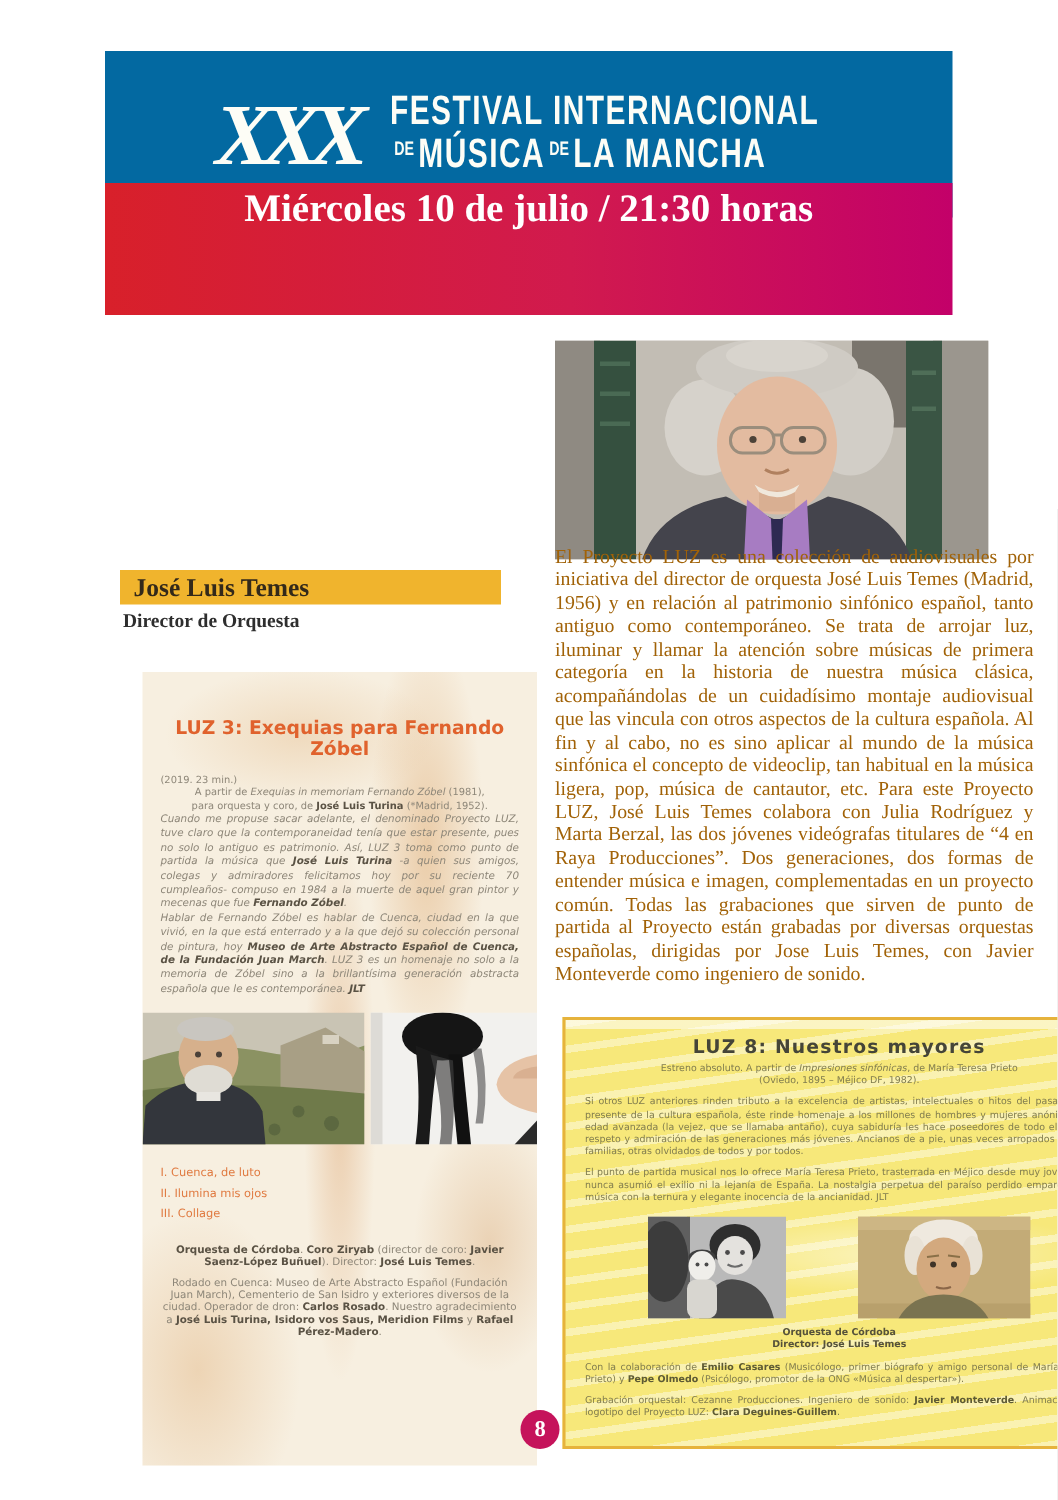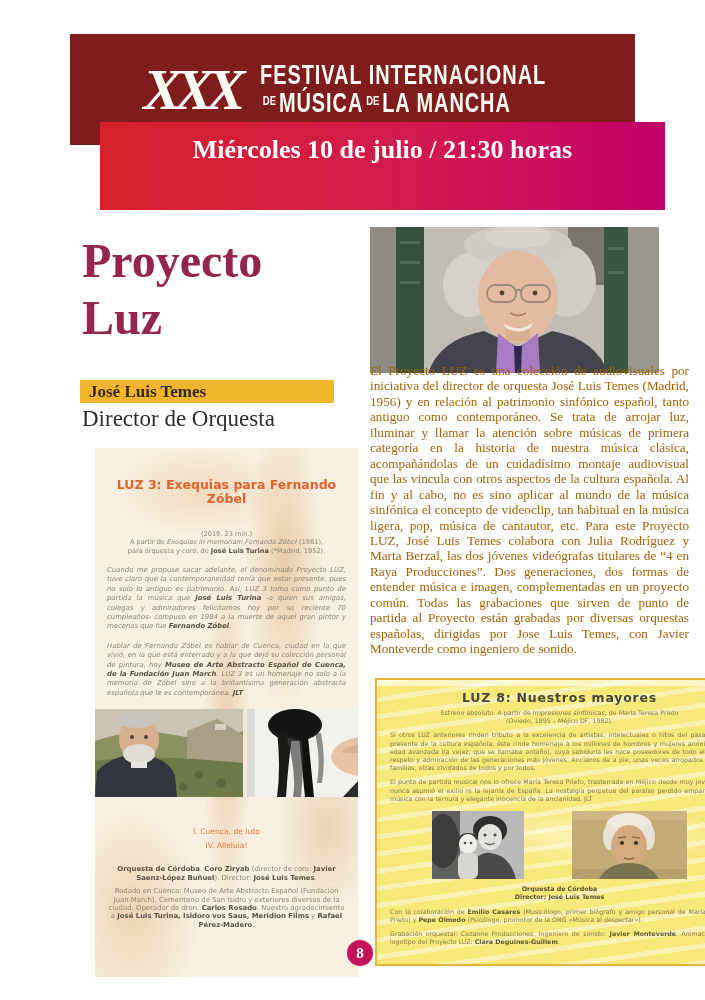--- a/index.html
+++ b/index.html
@@ -5,85 +5,85 @@
   * { margin:0; padding:0; box-sizing:border-box; }
   html,body { background:#e8e8e8; }
   .page {
     position:relative; width:705px; height:1000px; margin:0 auto;
     background:#ffffff; overflow:hidden;
     font-family:"Liberation Serif", serif; color:#38342e;
   }
   
   .green-banner {
     position:absolute; left:70px; top:34px; width:565px; height:111px;
-    background:#7f1d1d; display:flex; align-items:center; justify-content:center;
+    background:#0369a1; display:flex; align-items:center; justify-content:center;
   }
   .logo { display:flex; align-items:center; gap:14px; color:#fdfdf6; }
   .roman {
     font-family:"Liberation Serif", serif; font-weight:bold; font-style:italic;
     font-size:58px; letter-spacing:-7px; line-height:1; padding-right:8px;
   }
   .logo-lines {
     font-family:"Liberation Sans", sans-serif; font-weight:bold; text-transform:uppercase;
     transform:scale(.95,1.3); transform-origin:left center; line-height:1.05;
   }
   .logo-lines .l1 { font-size:21px; letter-spacing:1px; }
   .logo-lines .l2 .bg { font-size:21px; letter-spacing:1px; }
   .logo-lines .l2 .sm { font-size:10px; vertical-align:6px; margin:0 3px; }
   .red-banner {
     position:absolute; left:70px; top:122px; width:565px; height:88px;
     background:linear-gradient(90deg,#d8202a 0%, #d11a4e 55%, #c30169 100%);
     color:#ffffff; text-align:center; font-weight:bold;
-    font-size:26px; line-height:34px; padding-top:11px;margin-left:30px;
+    font-size:26px; line-height:34px; 
   }
   
   .main-title {
     position:absolute; left:82px; top:232px; width:270px;
     font-size:48px; line-height:57px; font-weight:bold; color:#93254f;
   }
   .artist-bar {
     position:absolute; left:80px; top:380px; width:254px; height:23px;
     background:#f0b42d; display:flex; align-items:center; padding-left:9px;
     font-size:17px; font-weight:bold; color:#33291a;
   }
   .role {
     position:absolute; left:82px; top:406px;
-    font-size:23px; font-weight:normal; color:#2e2e2e;
+    font-size:13px; font-weight:bold; color:#2e2e2e;
   }
   .photo-main { position:absolute; left:370px; top:227px; width:289px; height:146px; }
   .body-text {
     position:absolute; left:370px; top:363px; width:319px;
     font-size:13.2px; line-height:15.45px; text-align:justify; color:#a16207;
   }
   
   .scan {
     position:absolute; left:95px; top:448px; width:263px; height:529px; overflow:hidden;
     font-family:"DejaVu Sans", sans-serif;
     background-color:#f7efe0;
     background-image:
       radial-gradient(ellipse 55px 210px at 72% 22%, rgba(214,148,78,.38), transparent 70%),
       radial-gradient(ellipse 34px 260px at 50% 55%, rgba(208,128,58,.30), transparent 70%),
       radial-gradient(ellipse 95px 150px at 14% 88%, rgba(214,150,80,.30), transparent 72%),
       radial-gradient(ellipse 70px 120px at 88% 72%, rgba(198,128,58,.26), transparent 72%),
       radial-gradient(ellipse 120px 60px at 40% 8%, rgba(222,170,110,.30), transparent 75%);
     padding:30px 12px 0;
   }
   .scan-title { text-align:center; color:#e0622d; font-weight:bold; font-size:12.5px; line-height:14px; }
-  .scan-duration { text-align:center; font-size:6.6px; color:#8d8678; margin-top:24px; }
+  .scan-duration { text-align:left; font-size:6.6px; color:#8d8678; margin-top:10px; }
   .scan-source { text-align:center; font-size:6.6px; color:#8d8678; line-height:9px; }
   .scan-para {
-    margin-top:10px; font-size:6.9px; font-style:italic; color:#8d8678;
+    font-size:6.9px; font-style:italic; color:#8d8678;
     line-height:9.4px; text-align:justify;
   }
   .scan .b { font-weight:bold; color:#5a5244; }
   .i { font-style:italic; }
   .scan-photos { margin:11px -12px 0; display:flex; gap:4px; height:88px; }
   .scan-photos svg { height:88px; }
   .movements {
-    margin-top:28px; text-align:center; color:#e07a40;
+    margin-top:12px; text-align:left; color:#e07a40;
     font-size:7.6px; line-height:13.5px; font-weight:500;
   }
   .scan-credits { margin-top:13px; font-size:6.9px; color:#8d8678; line-height:8.4px; }
   .scan-credits p { margin-bottom:5px;text-align:center; }
   
   .luz8 {
     position:absolute; left:375px; top:678px; width:369px; height:288px; overflow:hidden;
     border:2px solid #e6b33c;
     background-color:#f7e87a;
     background-image:
@@ -120,21 +120,20 @@
         <div class="l1">Festival Internacional</div>
         <div class="l2"><span class="sm">de</span><span class="bg">Música</span><span class="sm">de</span><span class="bg">La Mancha</span></div>
       </div>
     </div>
   </div>
 
   <div class="red-banner">
     <div>Miércoles 10 de julio / 21:30 horas</div>
   </div>
 
-  <h1 class="main-title"><span>Proyecto</span><br><span>Luz</span></h1>
 
   <div class="artist-bar">
     <span>José Luis Temes</span>
   </div>
   <div class="role">Director de Orquesta</div>
 
   <svg class="photo-main" viewBox="0 0 289 146" preserveAspectRatio="none" role="img">
     <rect width="289" height="146" fill="#b5b0a8"></rect>
     <rect x="0" width="30" height="146" fill="#8f8a82"></rect>
     <rect x="252" width="37" height="146" fill="#9b968e"></rect>
@@ -202,21 +201,22 @@
         <path d="M40 28 Q50 66 46 88 L54 88 Q57 60 55 32 Z" fill="#3f3f3f" opacity=".65"></path>
         <path d="M68 24 Q74 50 70 74 L75 74 Q79 48 74 24 Z" fill="#2a2a2a" opacity=".5"></path>
         <path d="M111 28 Q86 33 84 48 Q86 62 111 67 Z" fill="#e6c3a6"></path>
         <path d="M111 36 Q96 38 95 44 L111 44 Z" fill="#d9b091"></path>
         <path d="M111 72 L96 88 L111 88 Z" fill="#2b2b2b"></path>
       </svg>
     </div>
 
     <div class="movements">
       <div>I. Cuenca, de luto</div>
-      <div>IV. Alleluia!</div>
+      <div>II. Ilumina mis ojos</div>
+      <div>III. Collage</div>
     </div>
 
     <div class="scan-credits">
       <p><span class="b">Orquesta de Córdoba</span><span>. </span><span class="b">Coro Ziryab</span><span> (director de coro: </span><span class="b">Javier Saenz-López Buñuel</span><span>). Director: </span><span class="b">José Luis Temes</span><span>.</span></p>
       <p><span>Rodado en Cuenca: Museo de Arte Abstracto Español (Fundación Juan March), Cementerio de San Isidro y exteriores diversos de la ciudad. Operador de dron: </span><span class="b">Carlos Rosado</span><span>. Nuestro agradecimiento a </span><span class="b">José Luis Turina, Isidoro vos Saus, Meridion Films</span><span> y </span><span class="b">Rafael Pérez-Madero</span><span>.</span></p>
 
     </div>
   </div>
 
   <div class="luz8">

